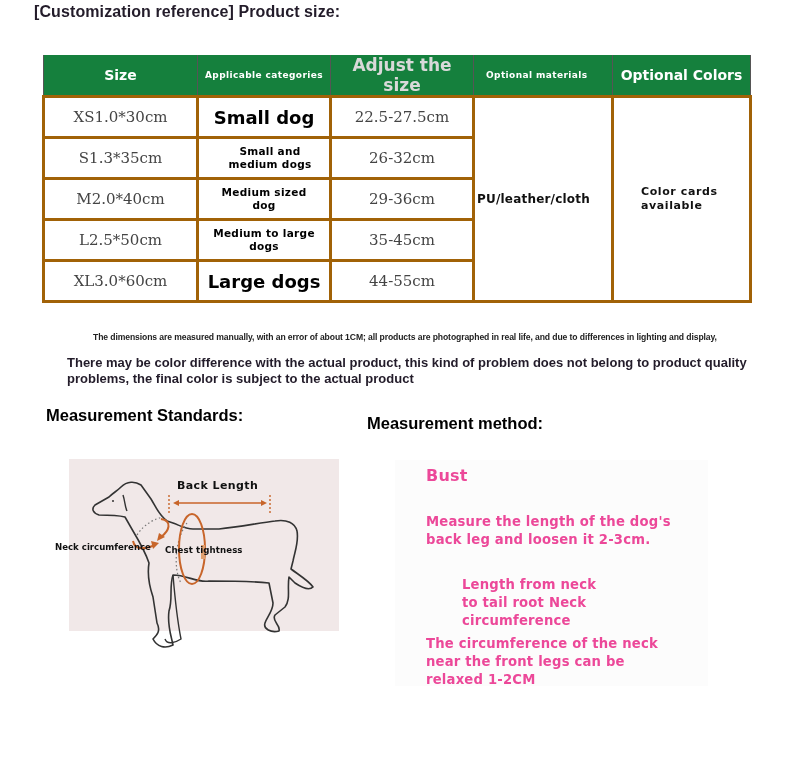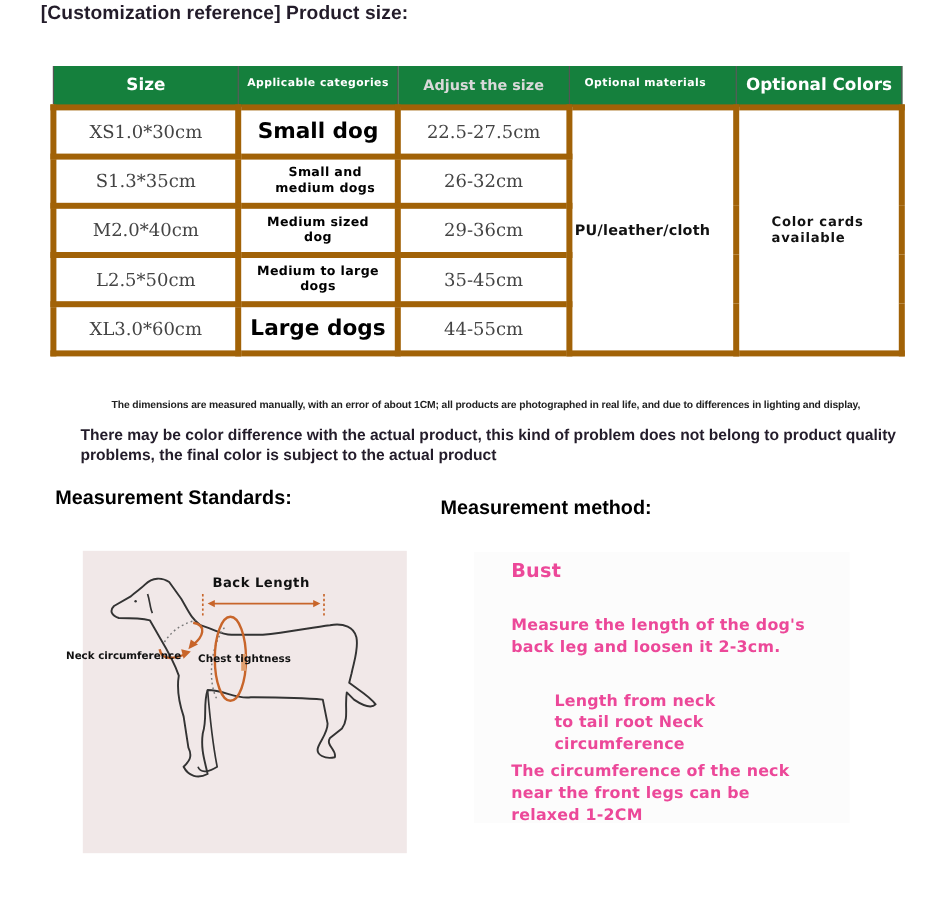--- a/index.html
+++ b/index.html
@@ -19,24 +19,24 @@
     border-collapse: collapse;
     table-layout: fixed;
   }
   .size-table th {
     background: #15803d; color: #fff; height: 34px;
     font-family: "DejaVu Sans", sans-serif; font-weight: bold;
     border-left: 1px solid #555; border-right: 1px solid #555;
     padding: 0 4px; text-align: center; vertical-align: middle;
   }
   .size-table th.big { font-size: 14px; }
-  .size-table th.grey { color: #d9d9d9; font-size: 12px; }
+  .size-table th.grey { color: #d9d9d9; font-size: 17px; }
   .size-table th.small { font-size: 9px; line-height: 11px; letter-spacing: 0.4px; }
   .size-table td {
-    border: 5px solid #a16207; height: 41px; text-align: center; vertical-align: middle;
+    border: 3px solid #a16207; height: 41px; text-align: center; vertical-align: middle;
     padding: 0 4px;
   }
   .size-table td.serif {
     font-family: "DejaVu Serif", serif; font-size: 15px; color: #444;
   }
   .size-table td.cat {
     font-family: "DejaVu Sans", sans-serif; font-weight: bold; font-size: 18px; color: #000;
   }
   .size-table td.cat.two { font-size: 10.5px; line-height: 13px; letter-spacing: 0.3px; }
   .size-table td.mat {
@@ -64,21 +64,21 @@
     position: absolute; left: 46px; top: 406px;
     font-family: "Liberation Sans", sans-serif; font-weight: bold; font-size: 16.5px; color: #000;
   }
   .h-method {
     position: absolute; left: 367px; top: 414px;
     font-family: "Liberation Sans", sans-serif; font-weight: bold; font-size: 16.5px; color: #000;
   }
 
   
   .dog-panel {
-    position: absolute; left: 69px; top: 459px; width: 270px; height: 252px;
+    position: absolute; left: 69px; top: 459px; width: 270px; height: 172px;
     background: #f1e8e8;
   }
   .dog-panel svg { position: absolute; left: 0; top: 0; }
   .lbl {
     position: absolute; font-family: "DejaVu Sans", sans-serif; font-weight: bold; color: #111;
     white-space: nowrap;
   }
   .lbl-back { left: 108px; top: 20px; font-size: 11px; letter-spacing: 0.4px; }
   .lbl-chest { left: 96px; top: 86px; font-size: 8.6px; letter-spacing: 0.1px; }
   .lbl-neck { position: absolute; left: 55px; top: 542px; font-family: "DejaVu Sans", sans-serif;

